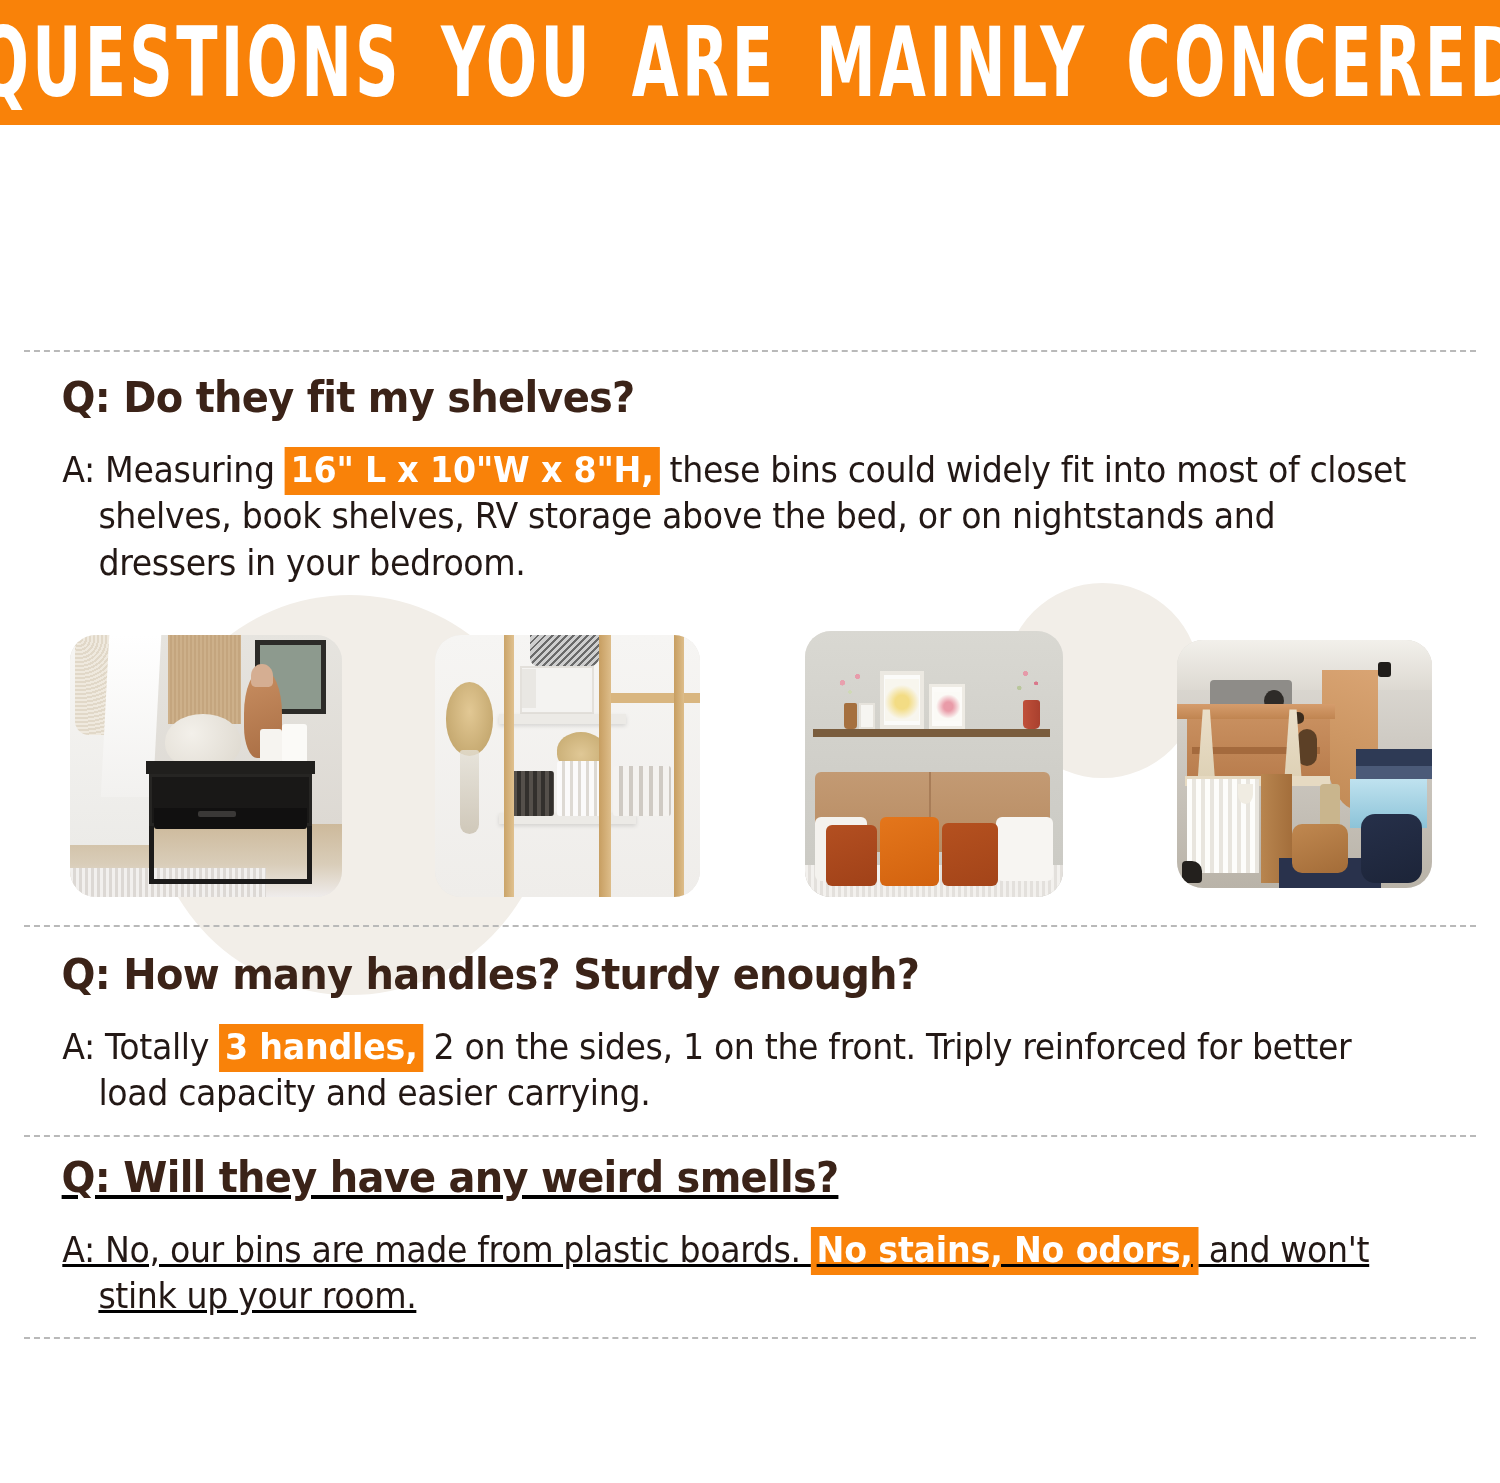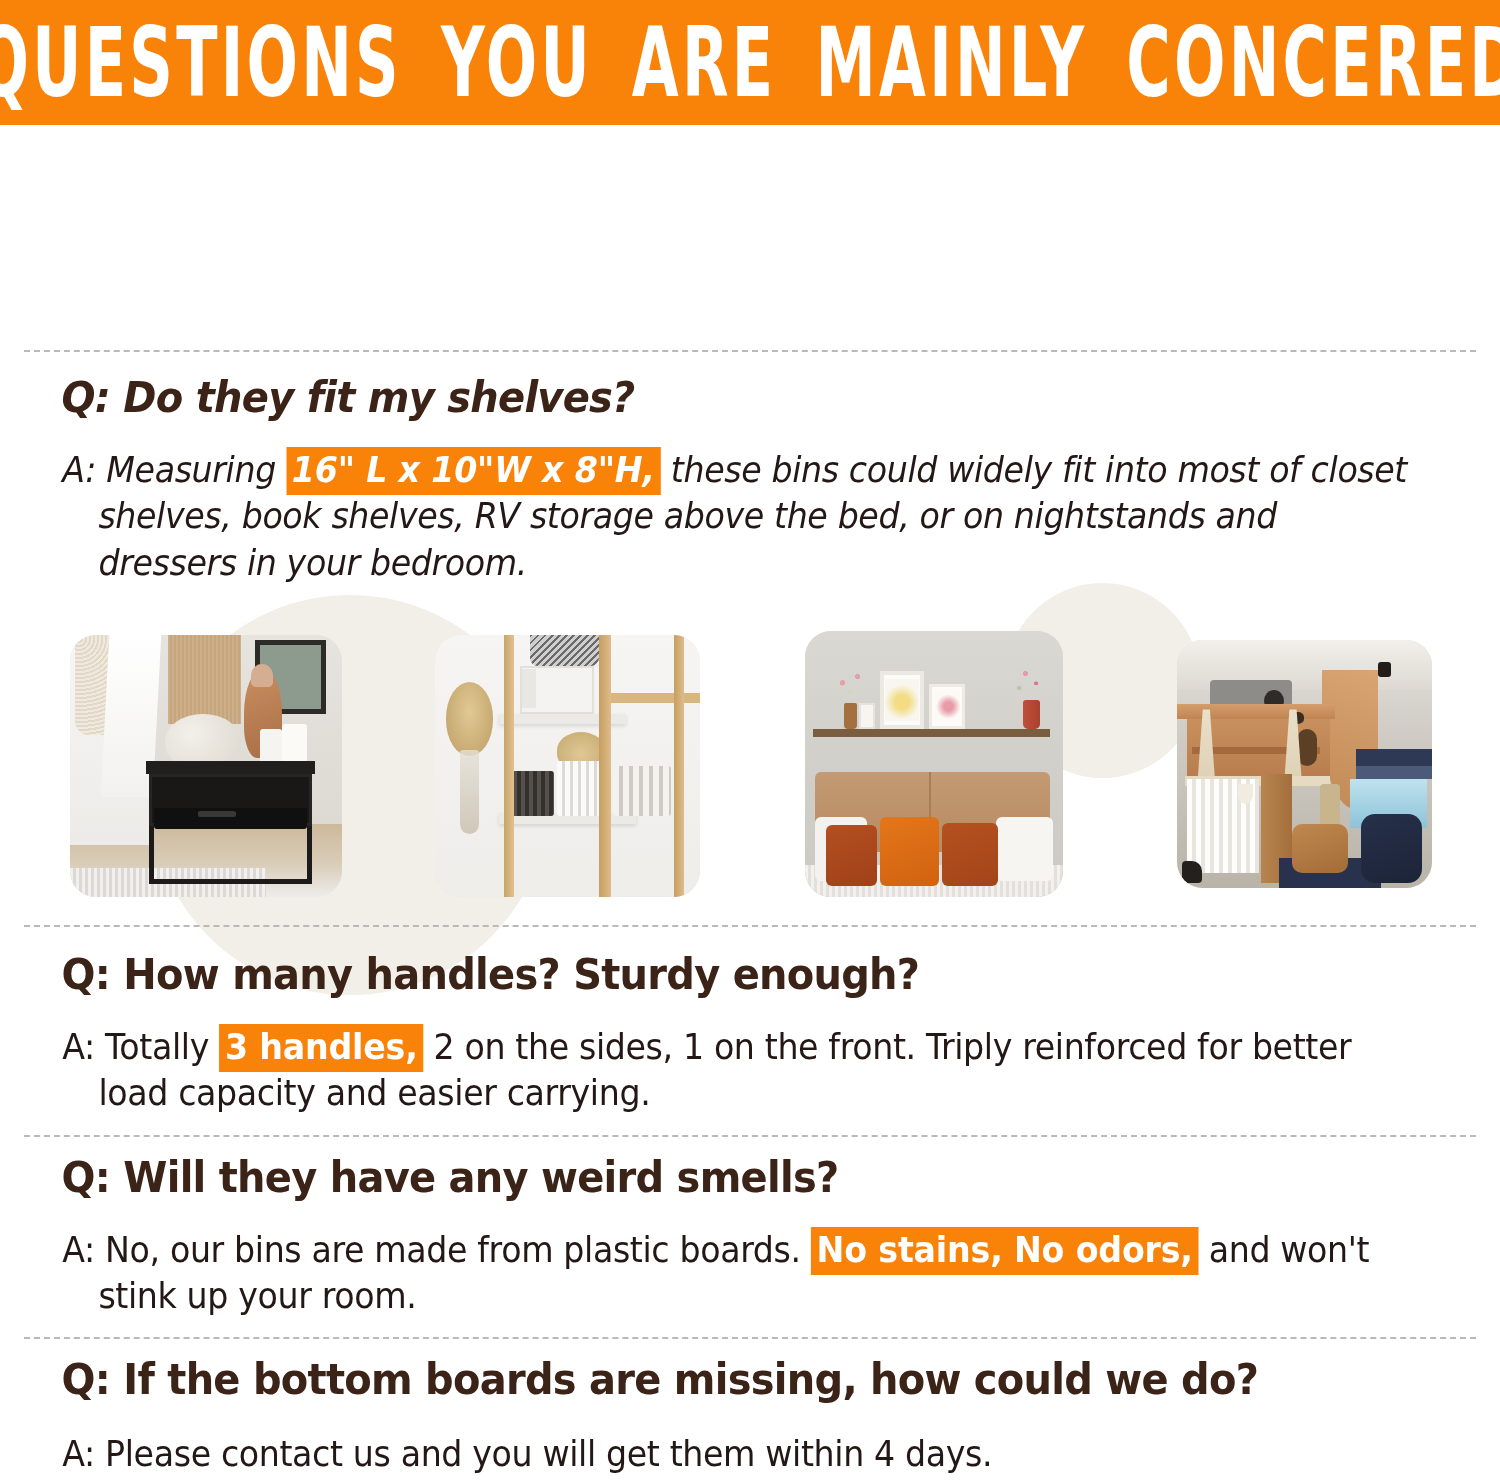--- a/index.html
+++ b/index.html
@@ -236,21 +236,21 @@
 </div>
 
 <div class="content">
 
   <div class="deco-circle" style="left:150px; top:470px; width:400px; height:400px;"></div>
   <div class="deco-circle" style="left:1005px; top:458px; width:195px; height:195px;"></div>
 
 
   <div class="divider" style="top:225px;"></div>
 
-  <div class="faq-block" style="top:250px;font-style:italic;">
+  <div class="faq-block" style="top:250px;">
     <div class="q-line">Q: Do they fit my shelves?</div>
     <div class="a-line" style="margin-top:26px;">
       <span>A: Measuring </span><span class="hl">16" L x 10"W x 8"H,</span><span> these bins could widely fit into most of closet</span>
     </div>
     <div class="a-line">
       <span class="indent"></span><span>shelves, book shelves, RV storage above the bed, or on nightstands and</span>
     </div>
     <div class="a-line">
       <span class="indent"></span><span>dressers in your bedroom.</span>
     </div>
@@ -367,32 +367,26 @@
     <div class="a-line" style="margin-top:26px;">
       <span>A: Totally </span><span class="hl">3 handles,</span><span> 2 on the sides, 1 on the front. Triply reinforced for better</span>
     </div>
     <div class="a-line">
       <span class="indent"></span><span>load capacity and easier carrying.</span>
     </div>
   </div>
 
   <div class="divider" style="top:1010px;"></div>
 
-  <div class="faq-block" style="top:1030px;">
+  <div class="faq-block" style="top:1030px;text-decoration:underline;">
     <div class="q-line">Q: Will they have any weird smells?</div>
     <div class="a-line" style="margin-top:26px;">
       <span>A: No, our bins are made from plastic boards. </span><span class="hl">No stains, No odors,</span><span> and won't</span>
     </div>
     <div class="a-line">
       <span class="indent"></span><span>stink up your room.</span>
     </div>
   </div>
 
   <div class="divider" style="top:1212px;"></div>
 
-  <div class="faq-block" style="top:1232px;">
-    <div class="q-line">Q: If the bottom boards are missing, how could we do?</div>
-    <div class="a-line" style="margin-top:28px;">
-      <span>A: Please contact us and you will get them within 4 days.</span>
-    </div>
-  </div>
 
 </div>
 
 </body></html>

